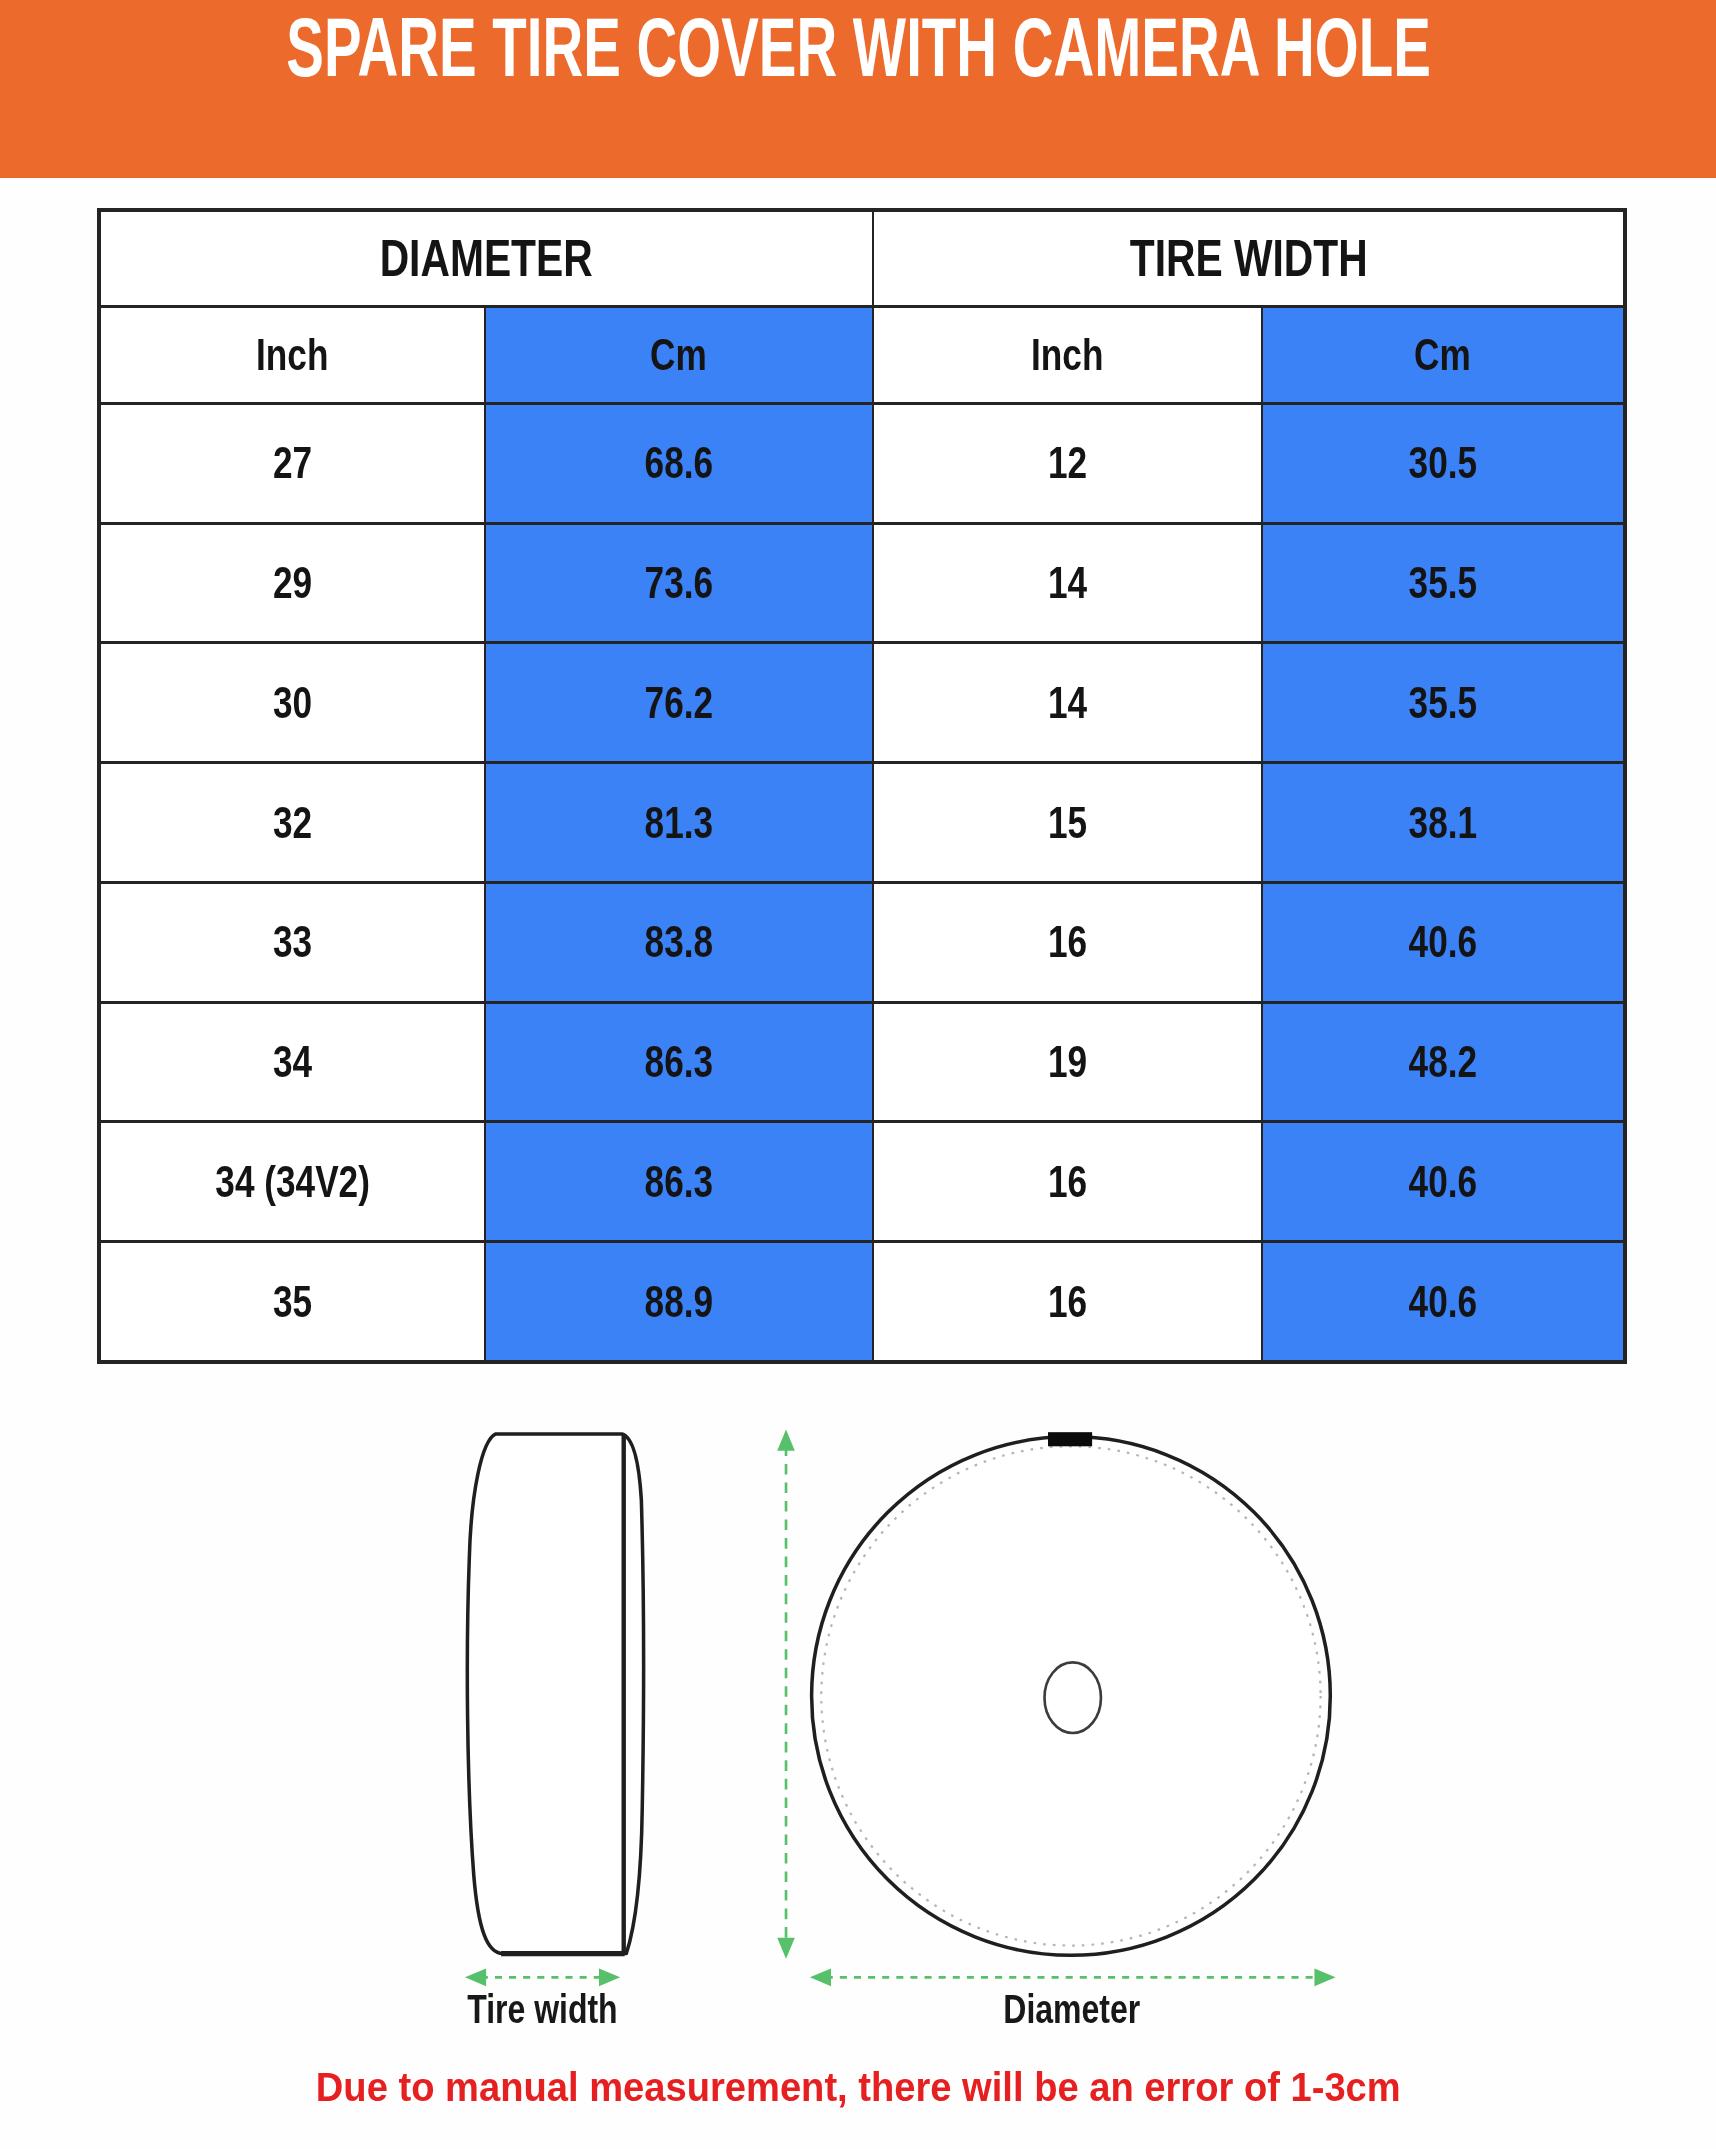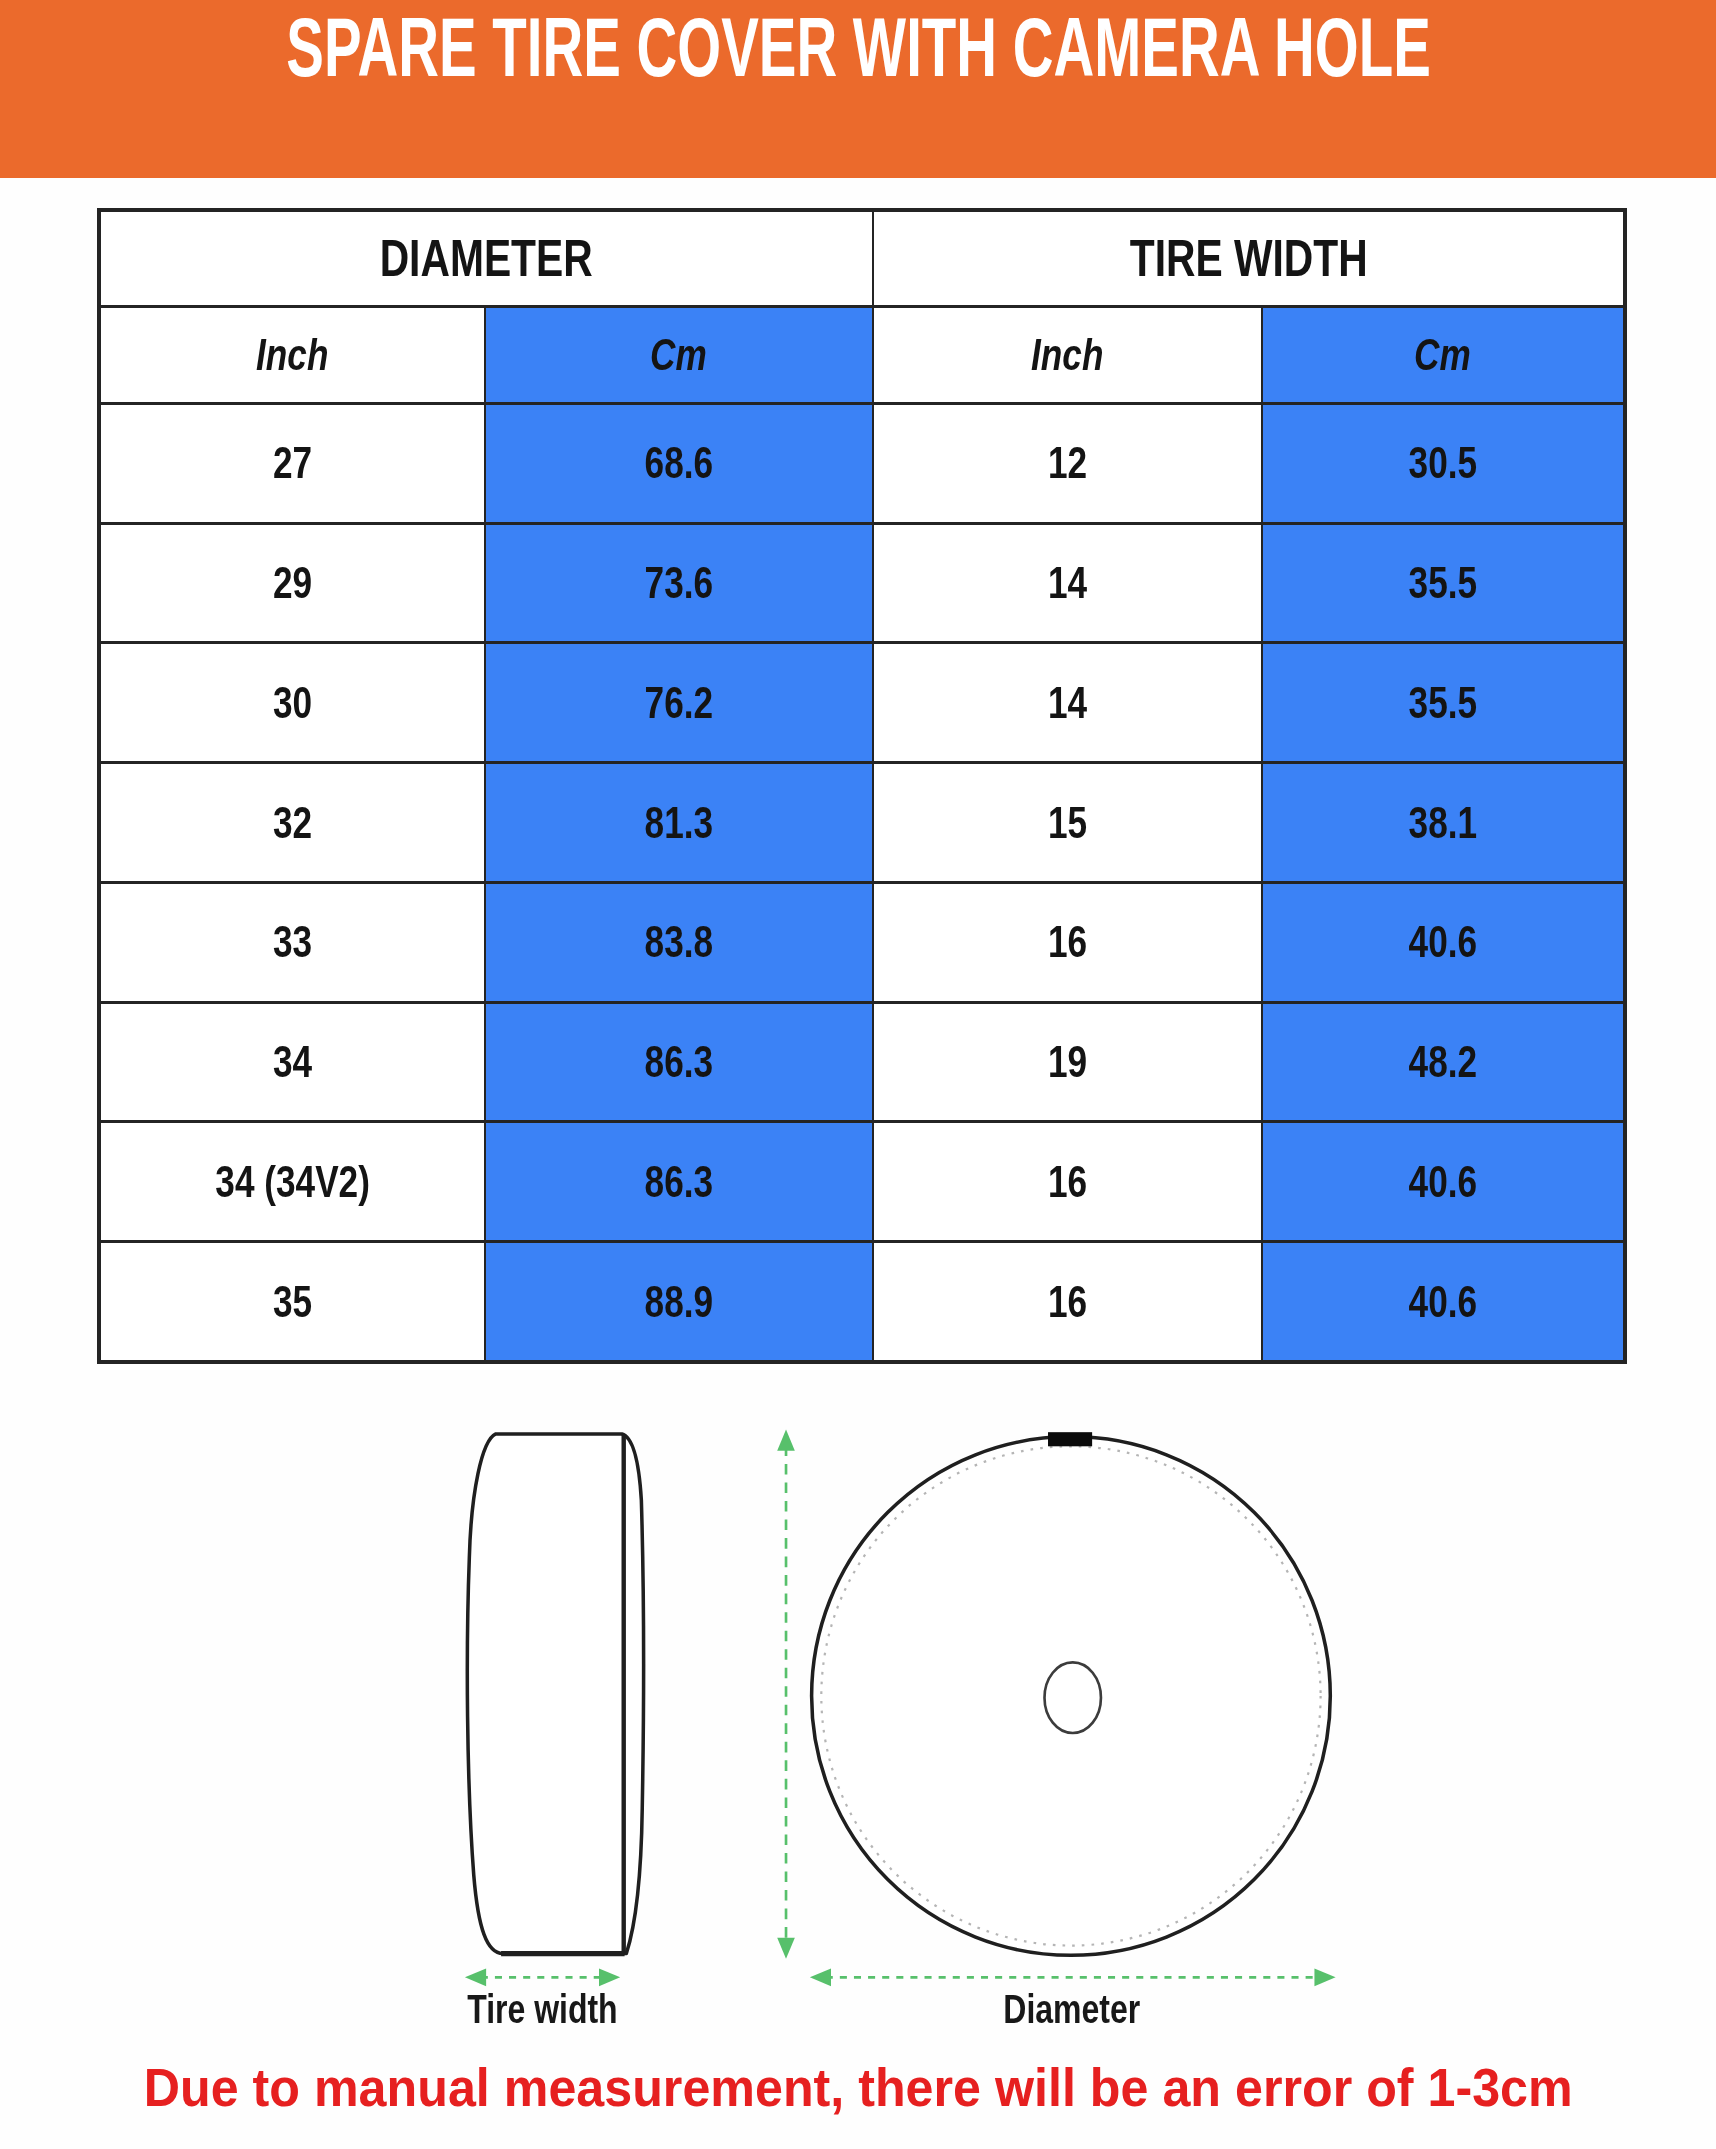--- a/index.html
+++ b/index.html
@@ -38,21 +38,21 @@
     border-style:solid;border-color:#242424;
     border-width:3.5px 2.6px;
     text-align:center;vertical-align:middle;
     padding:0;
     color:#141414;
     background:#ffffff;
   }
   .size-table col.gray-col{background:#efefef;}
   .size-table td.gray, .size-table th.gray{background:#3b82f6;}
   .grp-row th{height:93px;background:#ffffff;}
-  .sub-row th{height:94px;font-style:italic;}
+  .sub-row th{height:94px;}
   .size-table tbody td{height:93px;}
   .cnd{
     display:inline-block;white-space:nowrap;
     transform:scaleX(0.8);transform-origin:50% 50%;
   }
   .grp-txt{font-size:51px;font-weight:bold;}
   .sub-txt{font-size:44px;font-weight:bold;}
   .cell-txt{font-size:44px;font-weight:600;}
   
   .diagram-svg{position:absolute;left:397px;top:1394px;}
@@ -62,21 +62,21 @@
     font-size:41px;font-weight:bold;line-height:53px;
   }
   .diag-label > span{display:inline-block;transform:scaleX(0.78);transform-origin:50% 50%;white-space:nowrap;}
   .label-tirewidth{left:397px;width:291px;}
   .label-diameter{left:926px;width:291px;}
   
   .note{
     position:absolute;left:0;top:2056px;width:1717px;height:62px;
     text-align:center;
     color:#e62020;
-    font-size:54px;font-weight:bold;line-height:62px;
+    font-size:41px;font-weight:bold;line-height:62px;
   }
   .note > span{display:inline-block;transform:scaleX(0.93);transform-origin:50% 50%;white-space:nowrap;}
 </style>
 </head>
 <body>
 
 <div class="page">
 
   <div class="banner">
     <span class="banner-title">SPARE TIRE COVER WITH CAMERA HOLE</span>

